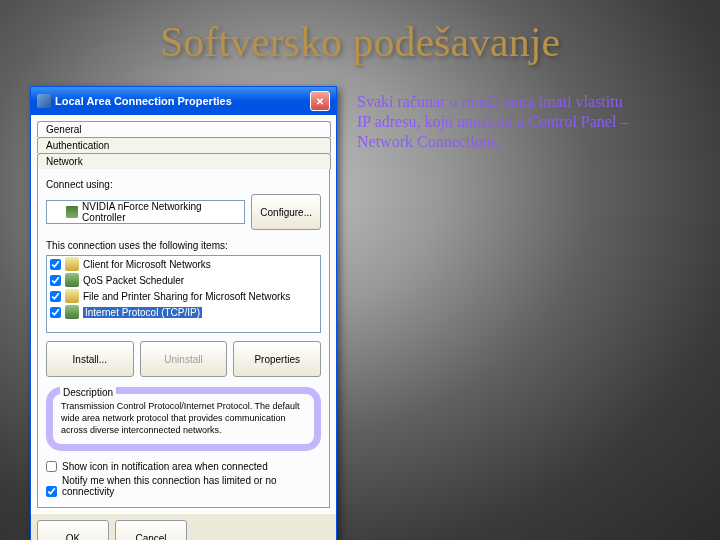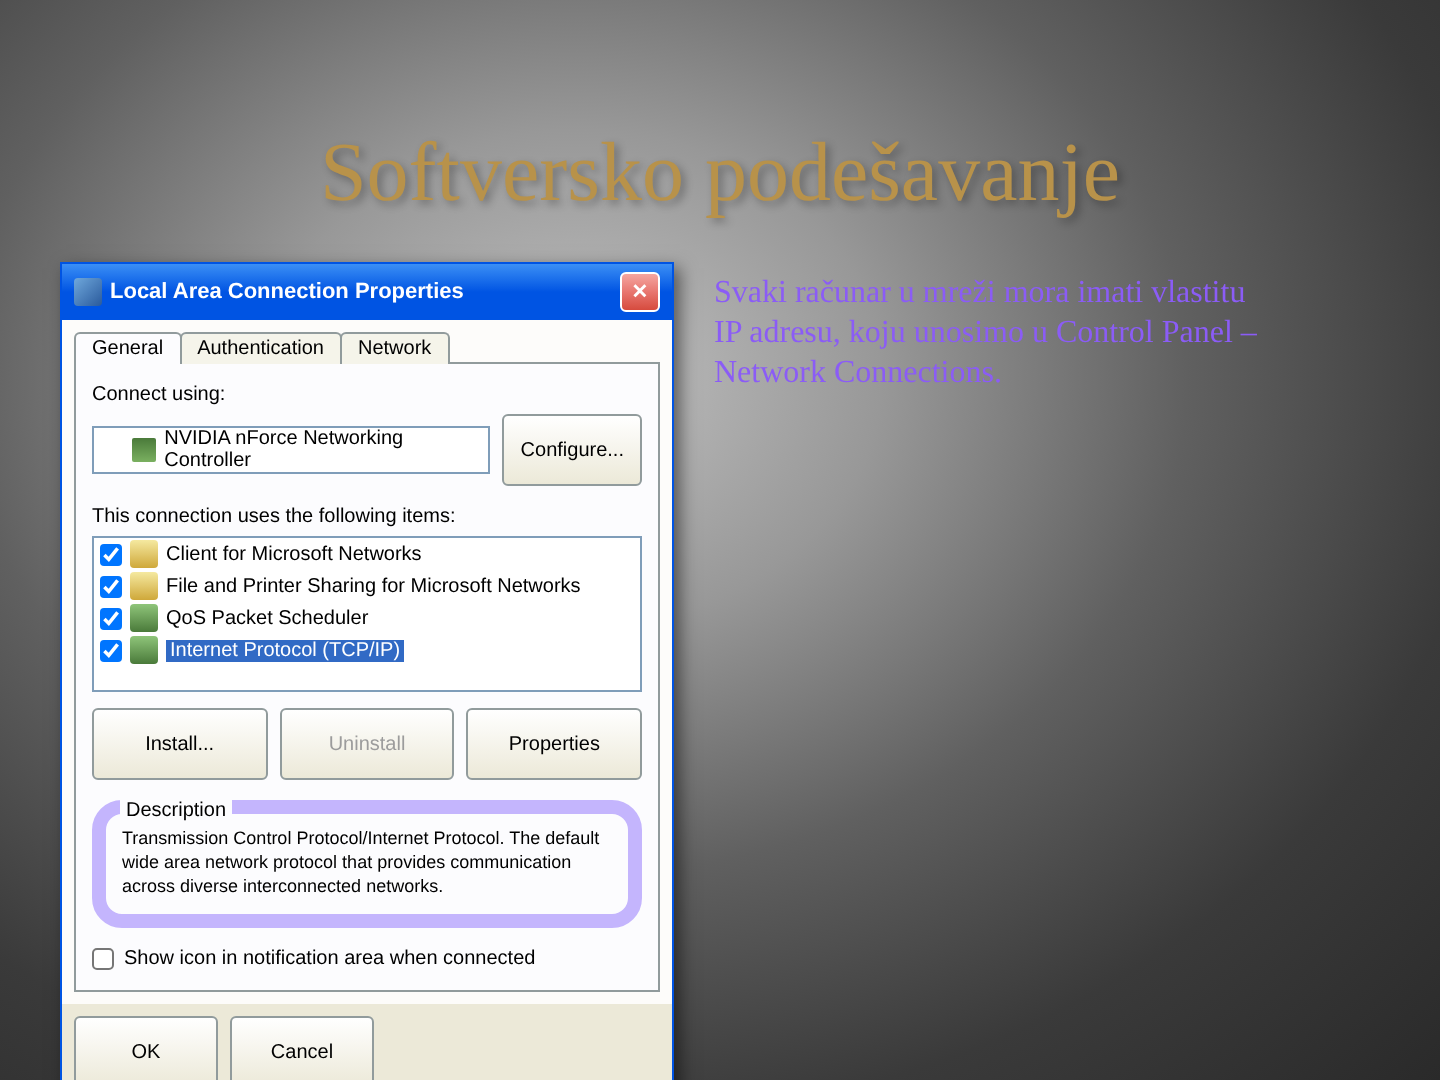--- a/index.html
+++ b/index.html
@@ -11,21 +11,20 @@
     overflow: hidden;
     position: relative;
   }
   .slide-title {
     font-size: 42px;
     color: #b8924a;
     text-align: center;
     padding-top: 18px;
     font-weight: normal;
     text-shadow: 2px 2px 4px rgba(0,0,0,0.3);
-    margin-top: 45px;
   }
   .content-area {
     display: flex;
     padding: 20px 30px;
     gap: 20px;
   }
   .dialog {
     width: 305px;
     background: #8b5cf6;
     border: 1px solid #0054e3;
@@ -65,20 +64,21 @@
   }
   .dialog-body {
     padding: 6px;
     background: #fdfcfa;
   }
   .tabs {
     display: flex;
     border-bottom: 0;
     margin-bottom: -1px;
     position: relative;
+    flex-direction: column;
   }
   .tab {
     border: 1px solid #919b9c;
     border-bottom: none;
     padding: 2px 8px;
     background: #f5f4ea;
     border-radius: 3px 3px 0 0;
     margin-right: -1px;
     cursor: pointer;
   }
@@ -245,27 +245,27 @@
 
         <div class="row-label" style="margin-top:10px">This connection uses the following items:</div>
         <div class="items-list">
           <div class="list-item">
             <input type="checkbox" checked="" style="">
             <span class="li-icon client"></span>
             <span class="li-text">Client for Microsoft Networks</span>
           </div>
           <div class="list-item">
             <input type="checkbox" checked="" style="">
+            <span class="li-icon qos"></span>
+            <span class="li-text">QoS Packet Scheduler</span>
+          </div>
+          <div class="list-item">
+            <input type="checkbox" checked="" style="">
             <span class="li-icon share"></span>
             <span class="li-text">File and Printer Sharing for Microsoft Networks</span>
-          </div>
-          <div class="list-item">
-            <input type="checkbox" checked="" style="">
-            <span class="li-icon qos"></span>
-            <span class="li-text">QoS Packet Scheduler</span>
           </div>
           <div class="list-item selected">
             <input type="checkbox" checked="" style="">
             <span class="li-icon tcp"></span>
             <span class="li-text">Internet Protocol (TCP/IP)</span>
           </div>
         </div>
 
         <div class="btn-row">
           <button class="btn">Install...</button>
@@ -274,20 +274,24 @@
         </div>
 
         <div class="group">
           <div class="group-title">Description</div>
           <div class="desc-text">Transmission Control Protocol/Internet Protocol. The default wide area network protocol that provides communication across diverse interconnected networks.</div>
         </div>
 
         <div class="chk-row">
           <input type="checkbox" style="">
           <span>Show icon in notification area when connected</span>
+        </div>
+        <div class="chk-row" style="margin-top:3px">
+          <input type="checkbox" checked="" style="">
+          <span>Notify me when this connection has limited or no connectivity</span>
         </div>
       </div>
     </div>
 
     <div class="dialog-footer">
       <button class="btn">OK</button>
       <button class="btn">Cancel</button>
     </div>
   </div>
 

